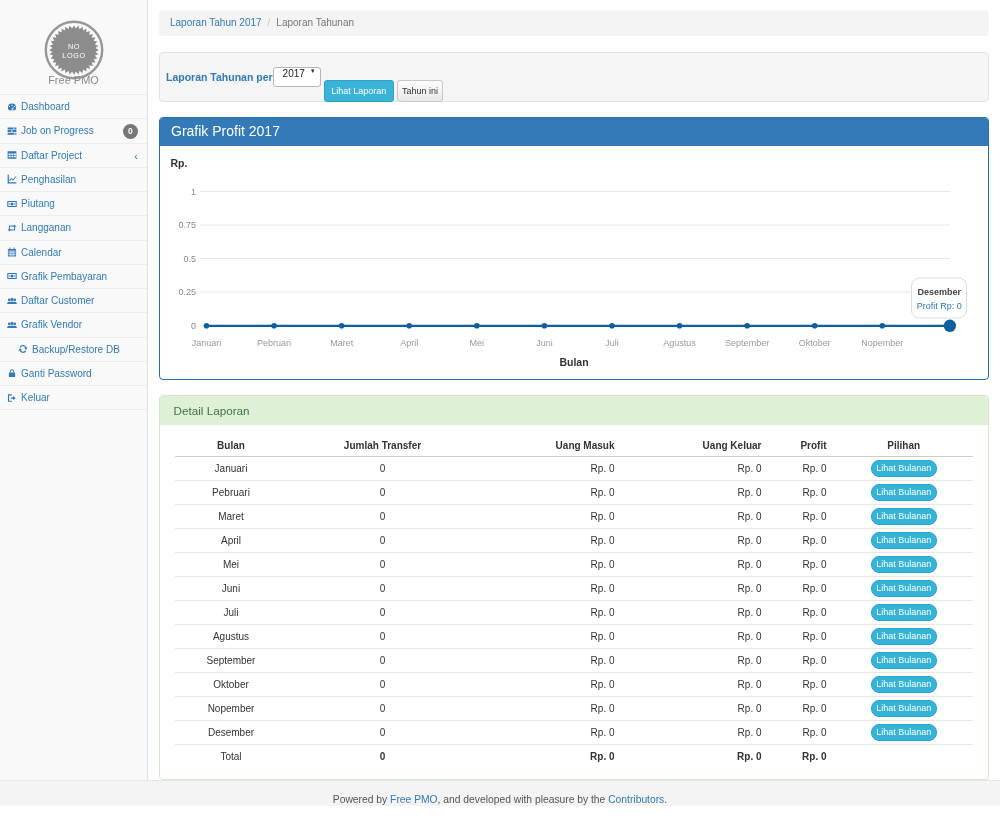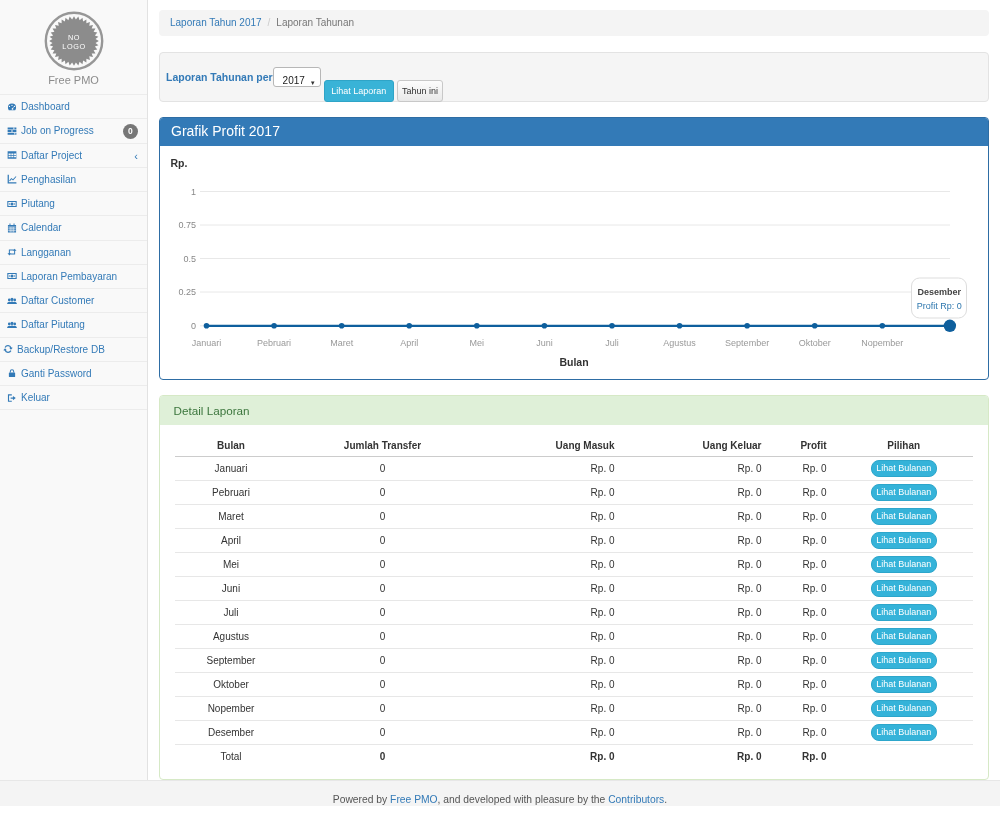--- a/index.html
+++ b/index.html
@@ -2,40 +2,40 @@
 <html><head>
 <meta charset="utf-8">
 <style>
 * { box-sizing: border-box; margin:0; padding:0; }
 html,body { background:#fff; font-family:"Liberation Sans", sans-serif; }
 body { font-size:10px; color:#333; }
 a { text-decoration:none; }
 #page { position:relative; min-height:780px; }
 #sidebar { position:absolute; left:0; top:0; width:148px; height:780px;
   background:#f9f9f9; border-right:1px solid #e2e2e2; }
-#logowrap { text-align:center; padding-top:11px; height:66px; }
+#logowrap { text-align:center; padding-top:20px; height:66px; }
 #freepmo { text-align:center; font-size:11px; color:#8c8c8c; margin-top:7px; line-height:14px; }
 #menu { list-style:none; margin-top:7px; border-top:1px solid #ececec; }
 #menu li { position:relative; height:24.25px; line-height:24.25px; border-bottom:1px solid #ececec; padding-left:7px; white-space:nowrap; }
 #menu li a { color:#337ab7; font-size:10px; }
 #menu li svg { vertical-align:-1.5px; margin-right:4px; }
 .badge0 { position:absolute; right:9px; top:4.6px; background:#777; color:#fff;
   font-size:8.5px; font-weight:bold; line-height:15px; height:15px; min-width:15.5px;
   border-radius:8px; text-align:center; padding:0 4px; }
 .chev { position:absolute; right:9px; top:0; color:#337ab7; font-size:11px; }
 #content { margin-left:148px; padding:10px 11px 0 10.5px; }
 .breadcrumb { background:#f4f4f4; border-radius:4px; height:26.4px; line-height:26.4px;
   padding:0 11.5px; margin-bottom:15.5px; font-size:10px; color:#777; }
 .breadcrumb a { color:#337ab7; }
 .breadcrumb .sep { color:#ccc; padding:0 6px; }
 .well { background:#f5f5f5; border:1px solid #e3e3e3; border-radius:4px;
   height:50px; margin-bottom:15.5px; padding:0 6.5px; display:flex; align-items:center; }
 .well label { color:#337ab7; font-weight:bold; font-size:10.5px; }
 .sel { width:48px; height:20px; border:1px solid #b7b7b7; border-radius:3px; background:#fff;
-  font-size:10px; color:#222; display:inline-flex; align-items:flex-end; justify-content:space-between;
+  font-size:10px; color:#222; display:inline-flex; align-items:flex-start; justify-content:space-between;
   padding:0 4px 0 9px; margin-right:3.5px; flex:none; }
 .sel .car { font-size:6px; color:#333; }
 .btn { display:inline-block; height:21.5px; line-height:20px; border-radius:3px;
   font-size:9px; border:1px solid transparent; text-align:center;margin-top:28px; }
 .btn-info { background:#39b3d7; border-color:#2fa4c7; color:#fff; margin-right:3.5px; width:69.5px; }
 .btn-default { background:linear-gradient(#fcfcfc,#e9e9e9); border-color:#c8c8c8; color:#333; width:46px; }
 .panel { border-radius:4px; margin-bottom:15px; background:#fff; }
 .panel-primary { border:1px solid #2e6da4; }
 .panel-primary .panel-heading { background:#337ab7; color:#fff; height:27.5px;
   line-height:27.5px; padding:0 11.5px; font-size:14px; border-radius:3px 3px 0 0; }
@@ -85,45 +85,45 @@
             <path d="M1 1v14h14v-2H3V1z"></path>
             <path d="M3.5 10.5 7 6.5l2.5 2L14 3.5l1 1-5.3 6-2.5-2-2.5 3z"></path>
           </svg><a href="#">Penghasilan</a></li>
         <li><svg width="10" height="10" viewBox="0 0 16 16" class="ico">
             <path d="M0.5 3.2h15v9.6H0.5zm1.7 1.6v6.4h11.6V4.8z" fill-rule="evenodd"></path>
             <circle cx="8" cy="8" r="2.5"></circle>
             <rect x="3.2" y="7" width="1.4" height="2"></rect>
             <rect x="11.4" y="7" width="1.4" height="2"></rect>
           </svg><a href="#">Piutang</a></li>
         <li><svg width="10" height="10" viewBox="0 0 16 16" class="ico">
+            <path d="M3 4h9v1.6H4.6V10H6.8L3.8 13.4 0.8 10H3zM13 12H4v-1.6h7.4V6H9.2L12.2 2.6 15.2 6H13z"></path>
+          </svg><a href="#">Langganan</a></li>
+        <li><svg width="10" height="10" viewBox="0 0 16 16" class="ico">
             <path d="M1.5 3.2h13V15h-13zM4 0.8h1.5v3.6H4zM10.5 0.8H12v3.6h-1.5z"></path>
             <path d="M2 6.4h12M2 9.3h12M2 12.2h12M5.1 6.4V15M7.9 6.4V15M10.7 6.4V15" stroke="#f9f9f9" stroke-width="1"></path>
           </svg><a href="#">Calendar</a></li>
-        <li><svg width="10" height="10" viewBox="0 0 16 16" class="ico">
-            <path d="M3 4h9v1.6H4.6V10H6.8L3.8 13.4 0.8 10H3zM13 12H4v-1.6h7.4V6H9.2L12.2 2.6 15.2 6H13z"></path>
-          </svg><a href="#">Langganan</a></li>
         <li><svg width="10" height="10" viewBox="0 0 16 16" class="ico">
             <path d="M0.5 3.2h15v9.6H0.5zm1.7 1.6v6.4h11.6V4.8z" fill-rule="evenodd"></path>
             <circle cx="8" cy="8" r="2.5"></circle>
             <rect x="3.2" y="7" width="1.4" height="2"></rect>
             <rect x="11.4" y="7" width="1.4" height="2"></rect>
-          </svg><a href="#">Laporan Pembayaran</a></li>
+          </svg><a href="#">Grafik Pembayaran</a></li>
         <li><svg width="10" height="10" viewBox="0 0 16 16" class="ico">
             <circle cx="3.6" cy="6.2" r="2.1"></circle>
             <circle cx="12.4" cy="6.2" r="2.1"></circle>
             <circle cx="8" cy="5.4" r="2.5"></circle>
             <path d="M0.2 12.8c0-2.1 1.5-3.6 3.4-3.6 1 0 1.9.4 2.5 1.1-.7.7-1.1 1.6-1.2 2.5zM15.8 12.8h-4.7c-.1-.9-.5-1.8-1.2-2.5.6-.7 1.5-1.1 2.5-1.1 1.9 0 3.4 1.5 3.4 3.6zM3.8 12.8c0-2.3 1.9-4.1 4.2-4.1s4.2 1.8 4.2 4.1z"></path>
           </svg><a href="#">Daftar Customer</a></li>
         <li><svg width="10" height="10" viewBox="0 0 16 16" class="ico">
             <circle cx="3.6" cy="6.2" r="2.1"></circle>
             <circle cx="12.4" cy="6.2" r="2.1"></circle>
             <circle cx="8" cy="5.4" r="2.5"></circle>
             <path d="M0.2 12.8c0-2.1 1.5-3.6 3.4-3.6 1 0 1.9.4 2.5 1.1-.7.7-1.1 1.6-1.2 2.5zM15.8 12.8h-4.7c-.1-.9-.5-1.8-1.2-2.5.6-.7 1.5-1.1 2.5-1.1 1.9 0 3.4 1.5 3.4 3.6zM3.8 12.8c0-2.3 1.9-4.1 4.2-4.1s4.2 1.8 4.2 4.1z"></path>
-          </svg><a href="#">Daftar Piutang</a></li>
-        <li style="padding-left:3px"><svg width="10" height="10" viewBox="0 0 16 16" class="ico">
+          </svg><a href="#">Grafik Vendor</a></li>
+        <li style="padding-left:18px"><svg width="10" height="10" viewBox="0 0 16 16" class="ico">
             <path d="M13.6 5.5A6.1 6.1 0 0 0 2.5 5l1.7.9A4.2 4.2 0 0 1 11.6 6H9.9l2.8 3.3L15.5 6zM2.4 10.5A6.1 6.1 0 0 0 13.5 11l-1.7-.9A4.2 4.2 0 0 1 4.4 10h1.7L3.3 6.7.5 10z"></path>
           </svg><a href="#">Backup/Restore DB</a></li>
         <li><svg width="10" height="10" viewBox="0 0 16 16" class="ico">
             <path d="M4.5 7V5.5a3.5 3.5 0 0 1 7 0V7h-1.6V5.5a1.9 1.9 0 0 0-3.8 0V7z"></path>
             <rect x="3" y="7" width="10" height="7.5" rx="1"></rect>
           </svg><a href="#">Ganti Password</a></li>
         <li><svg width="10" height="10" viewBox="0 0 16 16" class="ico">
             <path d="M1.5 2h6.2v1.8H3.3v8.4h4.4V14H1.5zM9.5 4.6 14 8l-4.5 3.4V9H5.8V7h3.7z"></path>
           </svg><a href="#">Keluar</a></li>
       </ul>

